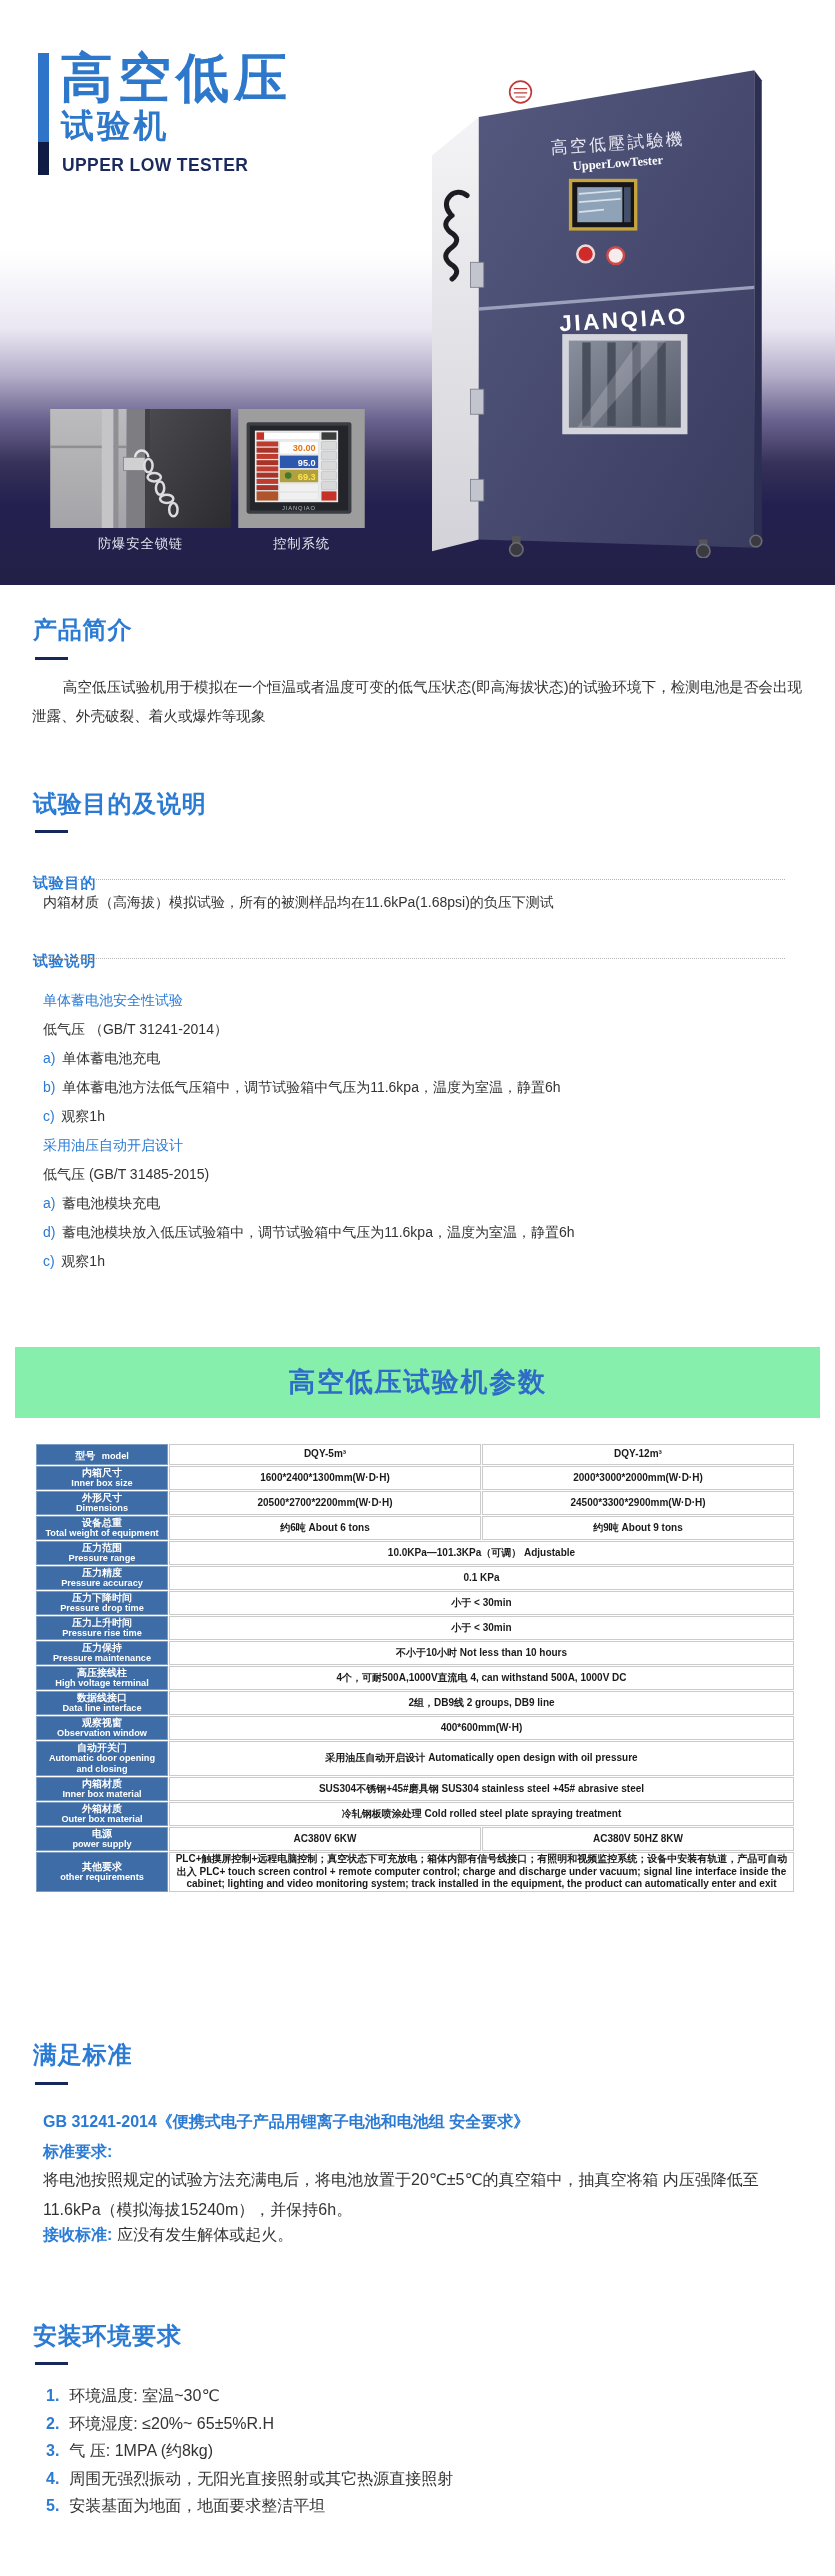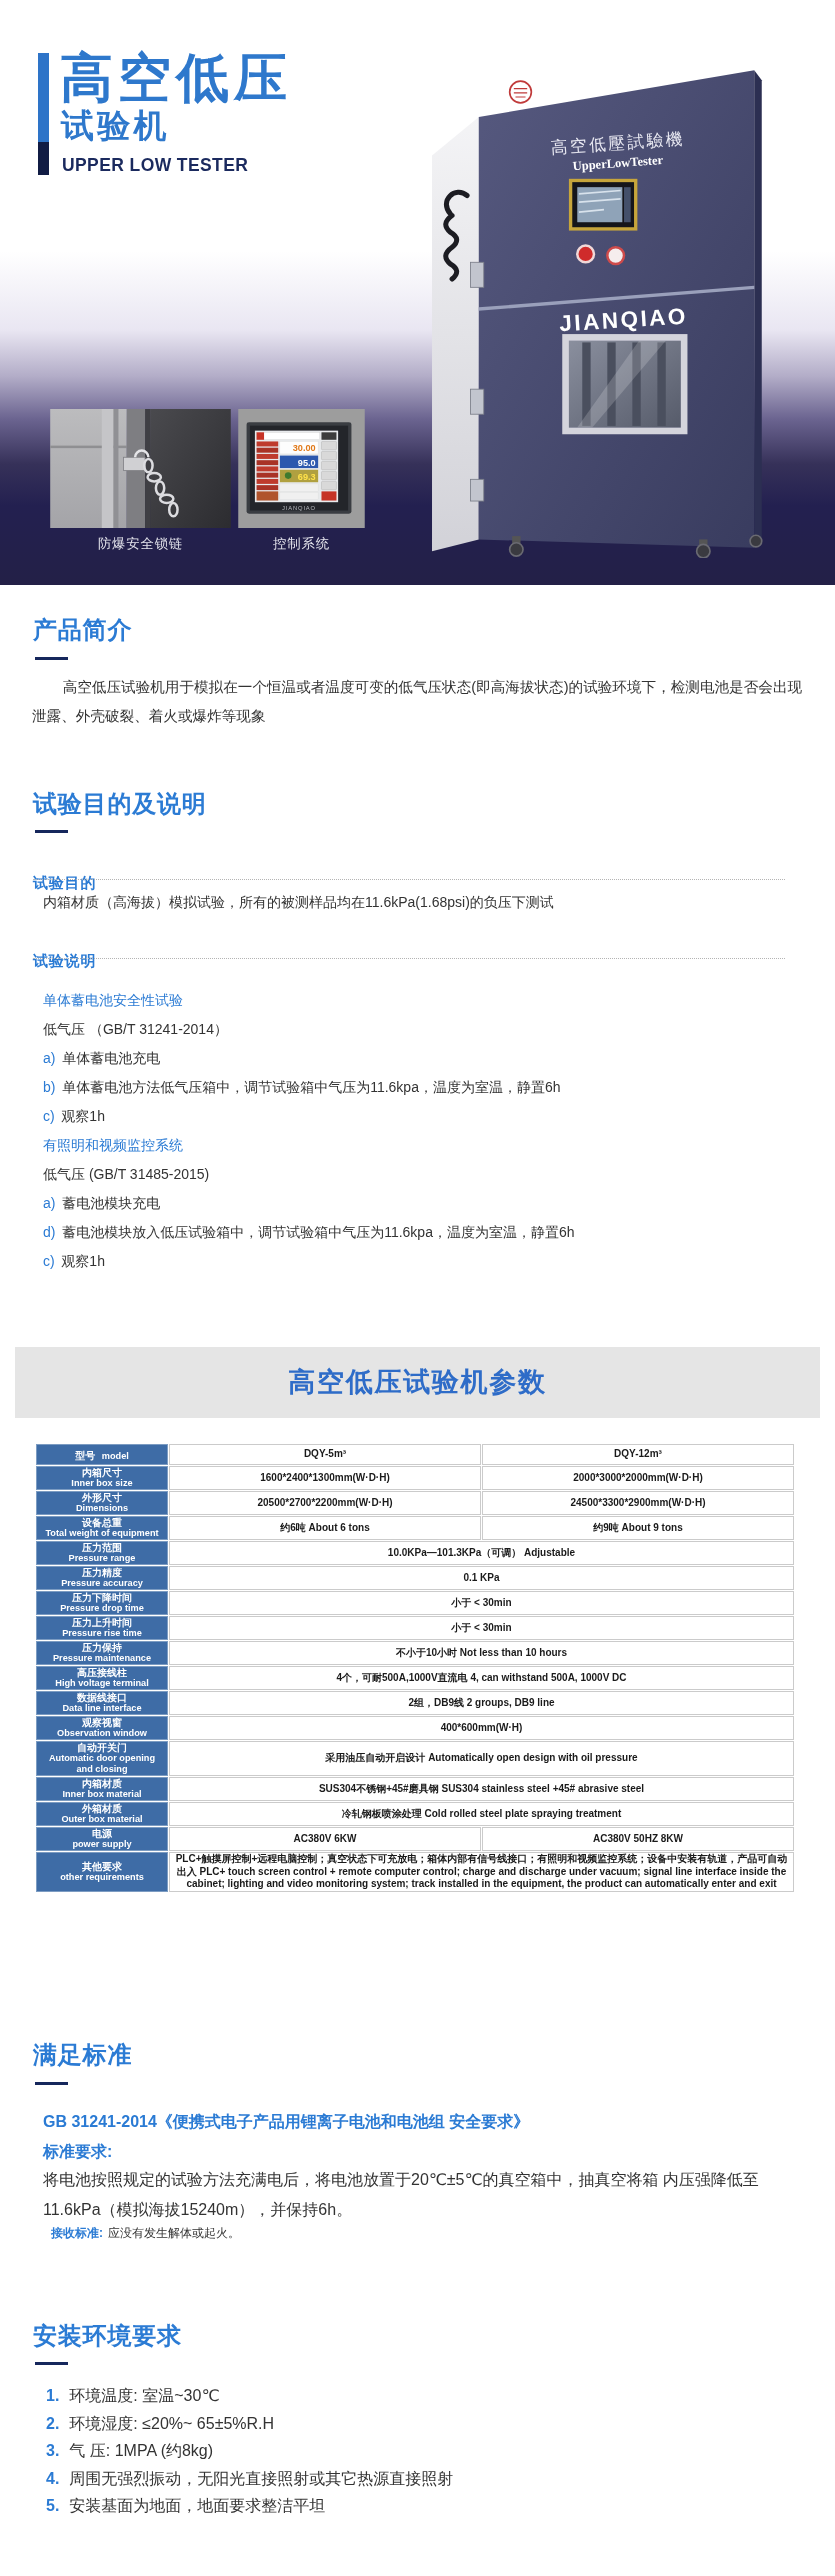--- a/index.html
+++ b/index.html
@@ -36,21 +36,21 @@
   .intro-para{position:absolute;left:32px;top:673px;width:773px;font-size:14.6px;line-height:29px;text-indent:2.1em;color:#333;}
   
   .purpose-text{position:absolute;left:43px;top:894px;width:752px;font-size:14px;color:#333;}
   .test-items{position:absolute;left:43px;top:986px;width:752px;}
   .test-item{height:29px;line-height:29px;font-size:14px;color:#333;white-space:nowrap;}
   .test-item.subtitle .txt{color:#2b7bd4;}
   .test-item .prefix{color:#2b7bd4;margin-right:6.7px;}
   
   .param-banner{
     position:absolute;left:15px;top:1347px;width:805px;height:71px;
-    background:#e5e5e5;text-align:center;line-height:71px;
+    background:#86efac;text-align:center;line-height:71px;
     font-size:27px;font-weight:bold;color:#2e6cc8;letter-spacing:1.7px;
   }
   
   .params-table{
     position:absolute;left:35px;top:1443px;width:758px;
     border-collapse:separate;border-spacing:1.7px;table-layout:fixed;
   }
   .params-table td{vertical-align:middle;text-align:center;padding:0 5px;}
   .cell-label{
     background:#3e6ca6;border:0.8px solid #7c9cc2;color:#ffffff;
@@ -61,21 +61,21 @@
   tr.header-row .lbl-cn,tr.header-row .lbl-en{display:inline;}
   tr.header-row .lbl-cn{margin-right:6.7px;}
   .cell-value{
     background:#ffffff;border:0.8px solid #cbcbcb;color:#1a1a1a;
     font-weight:bold;font-size:10px;line-height:12.5px;height:19px;
   }
   
   .standard-title{position:absolute;left:43px;top:2112px;font-size:16px;font-weight:bold;color:#2b7bd4;}
   .req-label{position:absolute;left:43px;top:2142px;font-size:16px;font-weight:bold;color:#2b7bd4;}
   .req-text{position:absolute;left:43px;top:2165px;width:743px;font-size:16px;line-height:30px;color:#333;}
-  .accept-line{position:absolute;left:51px;top:2225px;font-size:12px;color:#333;text-align:center;}
+  .accept-line{position:absolute;left:43px;top:2225px;font-size:16px;color:#333;text-align:center;}
   .accept-line .lbl{color:#2b7bd4;font-weight:bold;margin-right:5px;}
   
   .install-items{position:absolute;left:46px;top:2382px;width:752px;}
   .install-item{height:27.6px;line-height:27.6px;font-size:16px;color:#333;white-space:nowrap;}
   .install-item .num{color:#2b7bd4;font-weight:bold;margin-right:10px;}
 </style>
 </head>
 <body>
 
 <div class="page">
@@ -230,21 +230,21 @@
   <div class="purpose-text">内箱材质（高海拔）模拟试验，所有的被测样品均在11.6kPa(1.68psi)的负压下测试</div>
 
   <div class="sub-label" style="top:932px;">试验说明</div>
   <div class="dotted-rule" style="top:958px;"></div>
   <div class="test-items">
       <div class="test-item subtitle"><span class="txt">单体蓄电池安全性试验</span></div>
       <div class="test-item plain"><span class="txt">低气压 （GB/T 31241-2014）</span></div>
       <div class="test-item lettered"><span class="prefix">a)</span><span class="txt">单体蓄电池充电</span></div>
       <div class="test-item lettered"><span class="prefix">b)</span><span class="txt">单体蓄电池方法低气压箱中，调节试验箱中气压为11.6kpa，温度为室温，静置6h</span></div>
       <div class="test-item lettered"><span class="prefix">c)</span><span class="txt">观察1h</span></div>
-      <div class="test-item subtitle"><span class="txt">有照明和视频监控系统</span></div>
+      <div class="test-item subtitle"><span class="txt">采用油压自动开启设计</span></div>
       <div class="test-item plain"><span class="txt">低气压 (GB/T 31485-2015)</span></div>
       <div class="test-item lettered"><span class="prefix">a)</span><span class="txt">蓄电池模块充电</span></div>
       <div class="test-item lettered"><span class="prefix">d)</span><span class="txt">蓄电池模块放入低压试验箱中，调节试验箱中气压为11.6kpa，温度为室温，静置6h</span></div>
       <div class="test-item lettered"><span class="prefix">c)</span><span class="txt">观察1h</span></div>
     </div>
 
   <div class="param-banner">高空低压试验机参数</div>
   <table class="params-table">
     <colgroup>
         <col style="width:132px">

